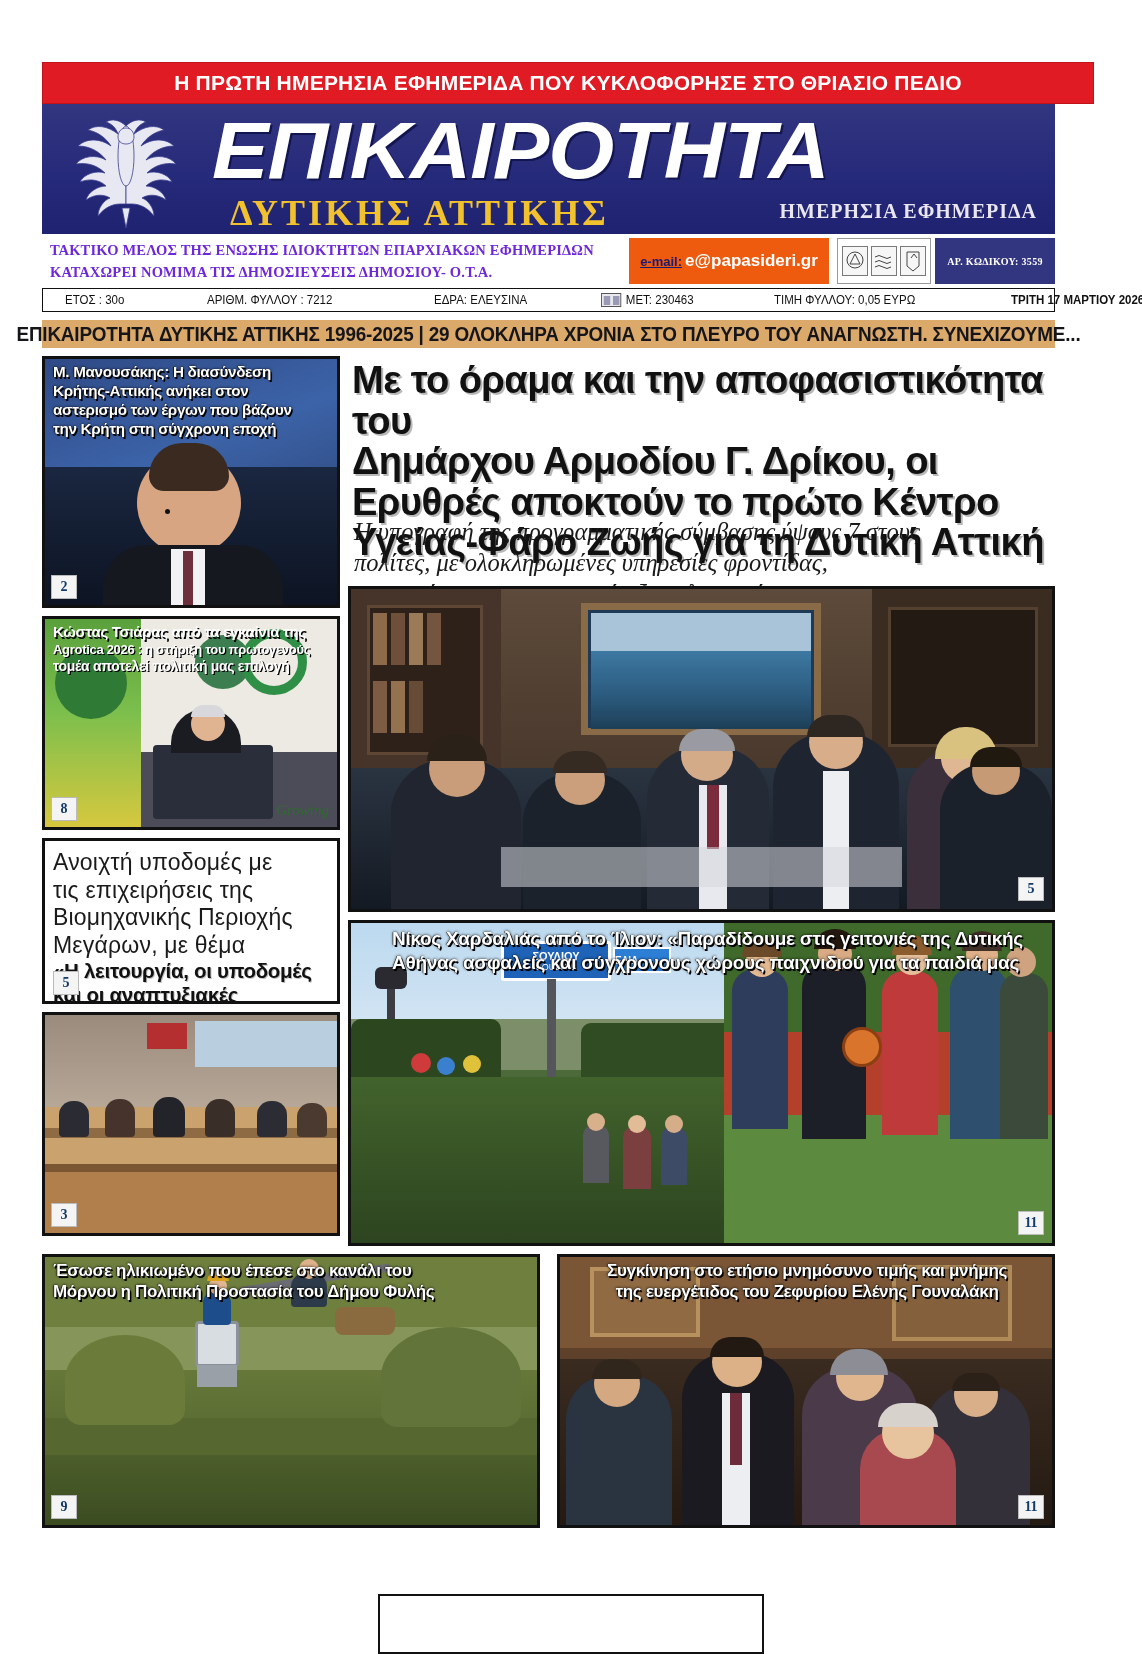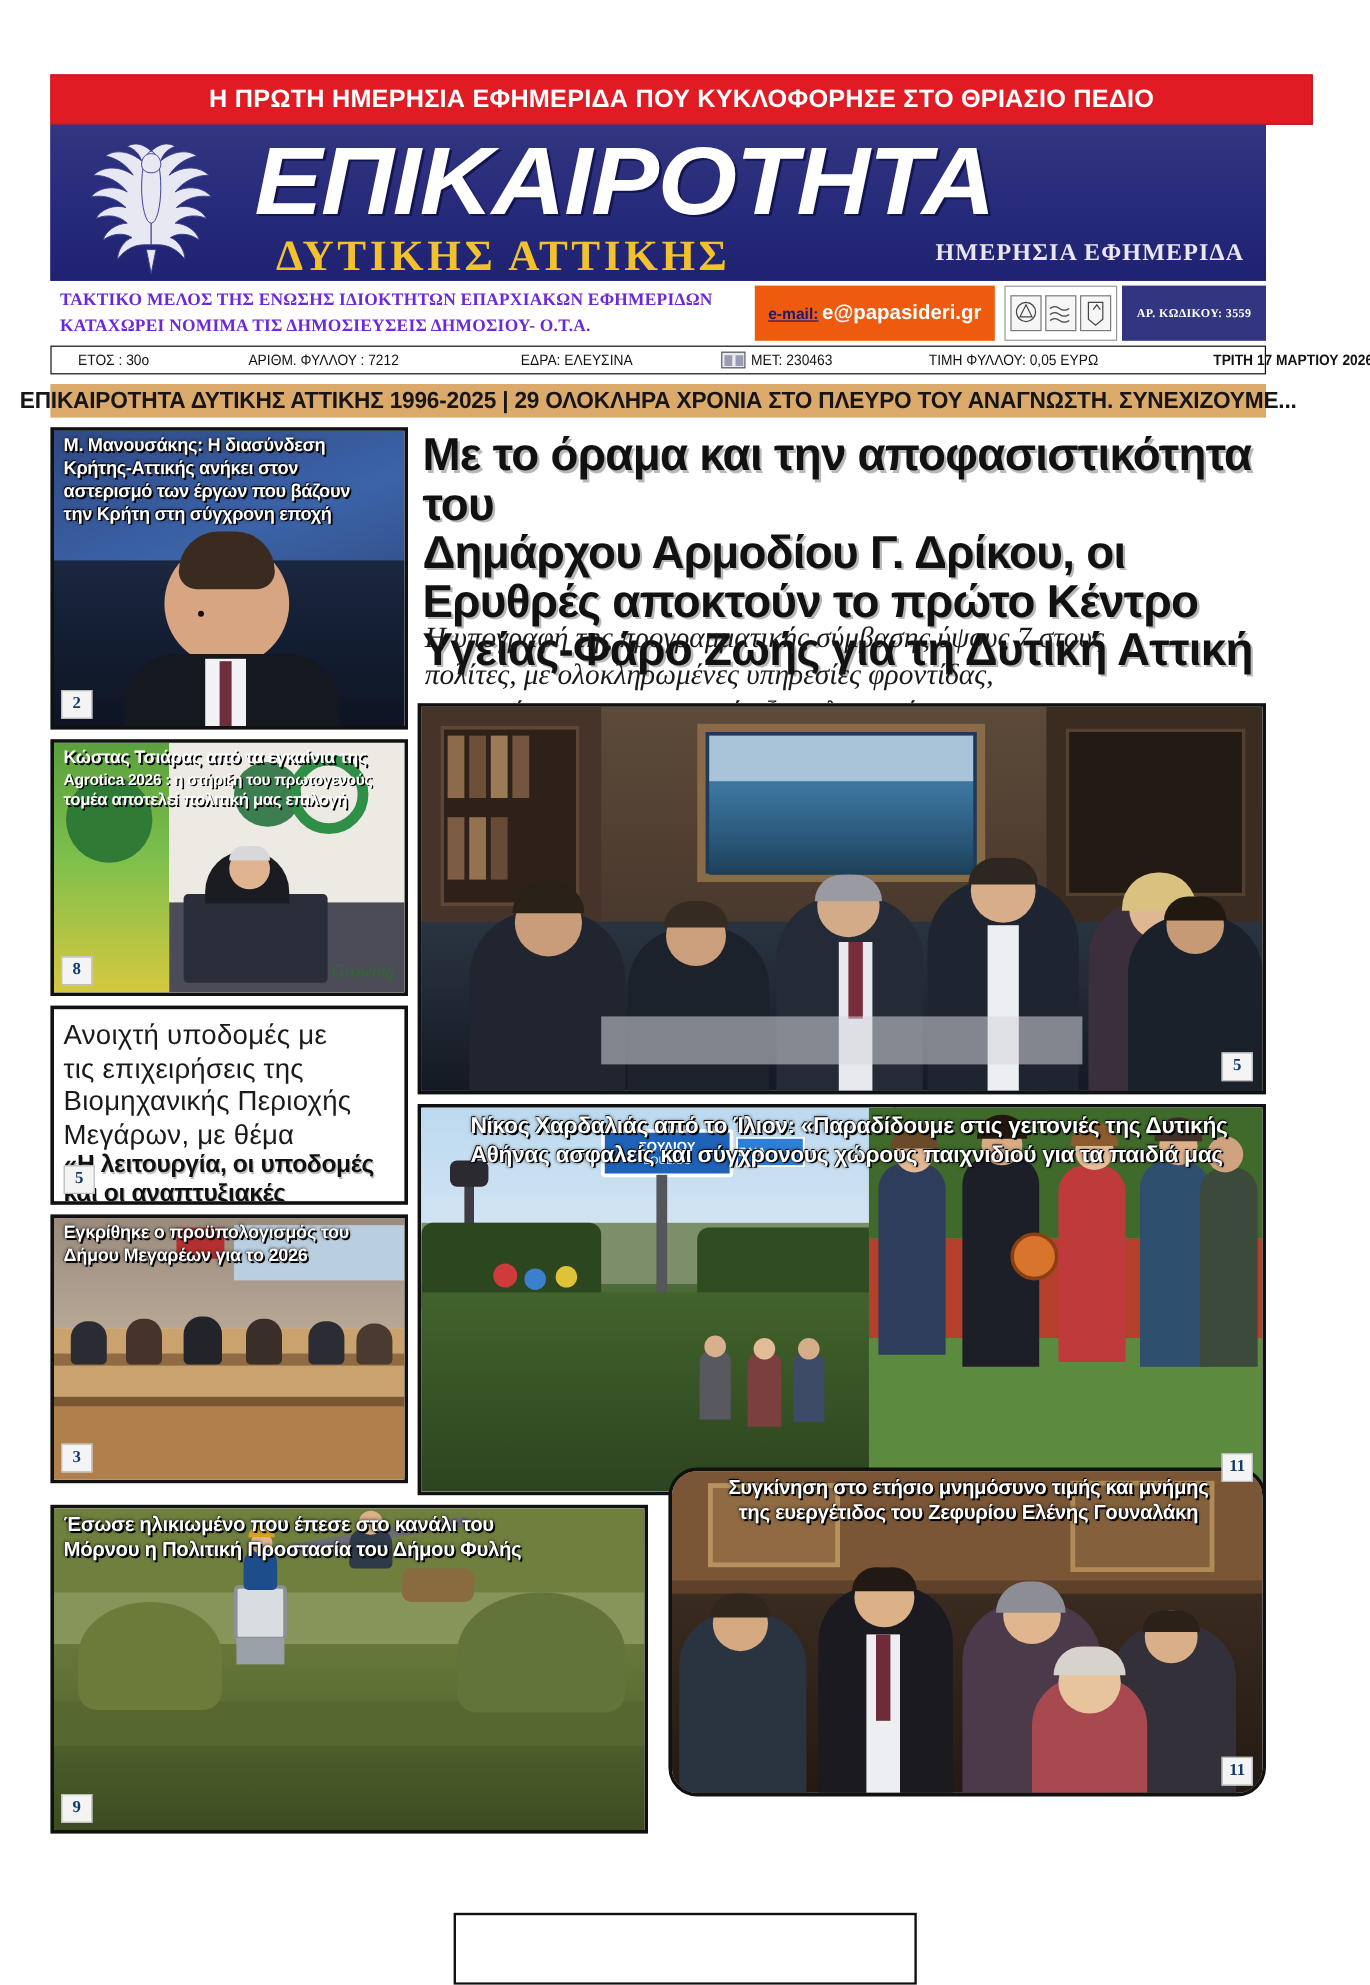--- a/index.html
+++ b/index.html
@@ -144,21 +144,21 @@
   #card-tsiaras    { left:0; top:260px; width:298px; height:214px; }
   #card-vipe       { left:0; top:482px; width:298px; height:166px; }
   #card-budget     { left:0; top:656px; width:298px; height:224px; }
 
   
   #card-main-photo { left:306px; top:230px; width:707px; height:326px; }
   #card-chardalias { left:306px; top:564px; width:707px; height:326px; }
 
   
   #card-bottom-left  { left:0; top:898px; width:498px; height:274px; }
-  #card-bottom-right { left:515px; top:867px; width:498px; height:274px;border-radius:24px; }
+  #card-bottom-right { left:515px; top:898px; width:498px; height:274px; }
 
   
   .main-head {
     position:absolute; left:306px; top:0; width:707px; height:160px;
     padding:4px 2px 0 4px;
   }
   .main-head .hl {
     font-family:"Liberation Sans", sans-serif;
     font-weight:bold; font-size:38.5px; line-height:40.5px;
     color:#111; letter-spacing:-0.6px;
@@ -388,24 +388,20 @@
         <div style="position:absolute;left:0;right:0;top:42%;bottom:0;background:#c9a26d;"></div>
         <div style="position:absolute;left:0;right:0;top:52%;height:10px;background:#8e6b42;"></div>
         <div style="position:absolute;left:0;right:0;bottom:0;height:28%;background:#b07f4c;"></div>
         <div style="position:absolute;left:0;right:0;bottom:28%;height:8px;background:#7b5632;"></div>
         <div style="position:absolute;left:14px;top:86px;width:30px;height:36px;border-radius:14px 14px 4px 4px;background:#2b2b33;"></div>
         <div style="position:absolute;left:60px;top:84px;width:30px;height:38px;border-radius:14px 14px 4px 4px;background:#46342c;"></div>
         <div style="position:absolute;left:108px;top:82px;width:32px;height:40px;border-radius:15px 15px 4px 4px;background:#23232a;"></div>
         <div style="position:absolute;left:160px;top:84px;width:30px;height:38px;border-radius:14px 14px 4px 4px;background:#3a2e28;"></div>
         <div style="position:absolute;left:212px;top:86px;width:30px;height:36px;border-radius:14px 14px 4px 4px;background:#2c2c34;"></div>
         <div style="position:absolute;left:252px;top:88px;width:30px;height:34px;border-radius:14px 14px 4px 4px;background:#4a3a30;"></div>
-      </div>
-      <div class="cap-top" id="cap-bud">
-        <div class="cap-line">Εγκρίθηκε ο προϋπολογισμός του</div>
-        <div class="cap-line">Δήμου Μεγαρέων για το 2026</div>
       </div>
       <div class="badge" style="left:6px; bottom:6px;">3</div>
     </div>
 
     <div class="card" id="card-main-photo">
       <div class="photo">
         <div style="position:absolute;inset:0;background:linear-gradient(180deg,#5d4a3a 0%,#3a2c22 100%);"></div>
         <div style="position:absolute;left:0;top:0;width:150px;bottom:0;background:#46342a;"></div>
         <div style="position:absolute;left:16px;top:16px;width:116px;height:150px;background:#2d2119;border:3px solid #5e4835;"></div>
         <div style="position:absolute;left:22px;top:24px;width:14px;height:52px;background:#8c6a4a;"></div>

